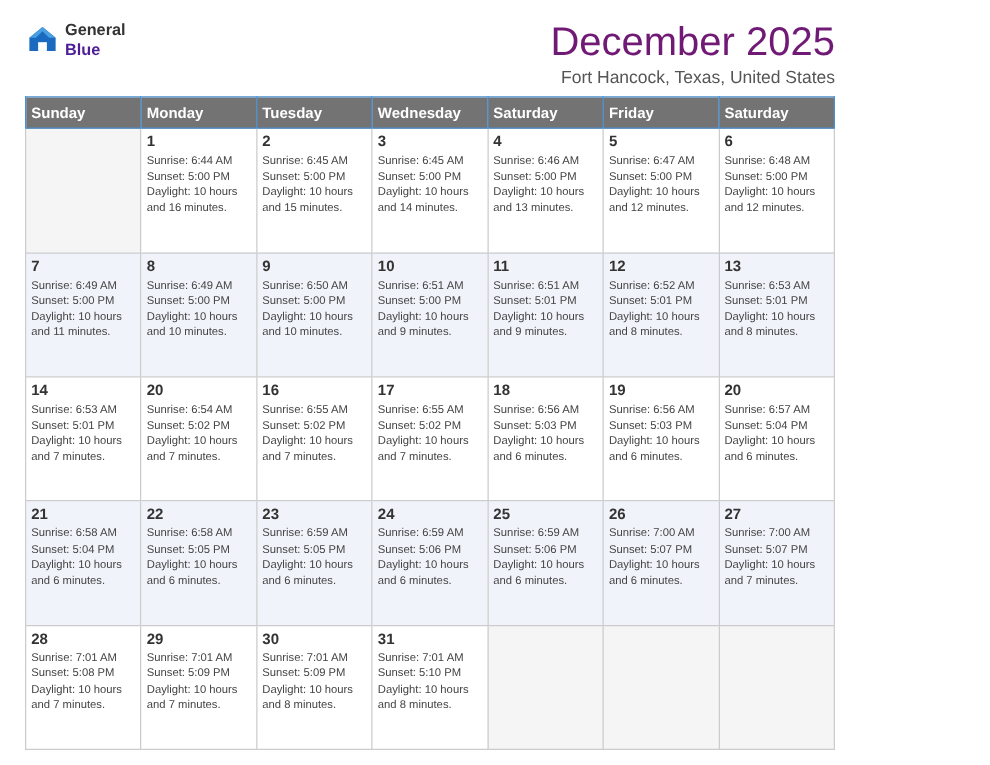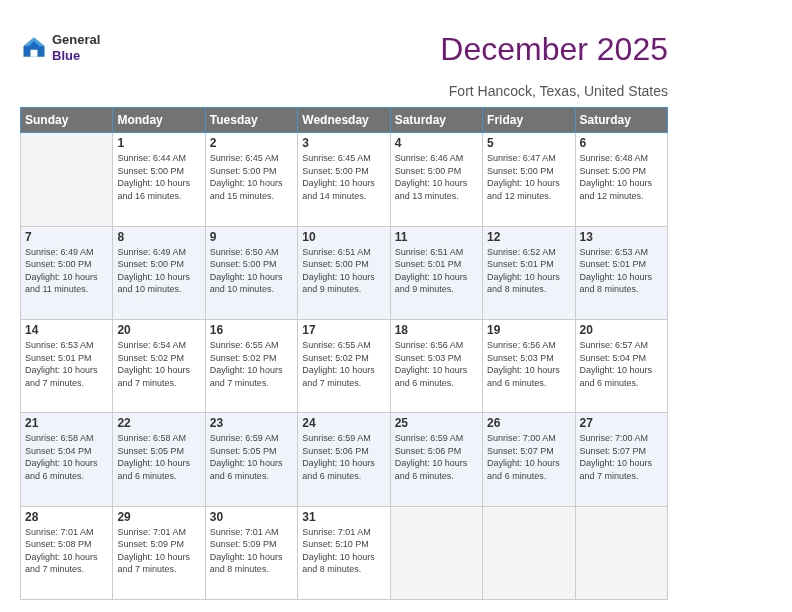--- a/index.html
+++ b/index.html
@@ -6,21 +6,21 @@
     body {
       font-family: Arial, sans-serif;
       background: #fff;
       width: 792px;
       height: 612px;
       overflow: hidden;
     }
     .page {
       width: 688px;
       height: 612px;
-      padding: 32px 20px 12px 20px;
+      padding: 16px 20px 12px 20px;
       display: flex;
       flex-direction: column;
     }
     .header {
       display: flex;
       justify-content: space-between;
       align-items: flex-start;
       margin-bottom: 8px;
     }
     .logo {
@@ -44,21 +44,21 @@
     }
     .main-title {
       font-size: 32px;
       font-weight: normal;
       color: #701a75;
       line-height: 1.1;
     }
     .subtitle {
       font-size: 14px;
       color: #555;
-      margin-top: 16px;
+      margin-top: 2px;
     }
     .calendar {
       flex: 1;
       border: 1px solid #ccc;
       border-collapse: collapse;
       width: 100%;
       table-layout: fixed;
     }
     .calendar th {
       background: #737373;

